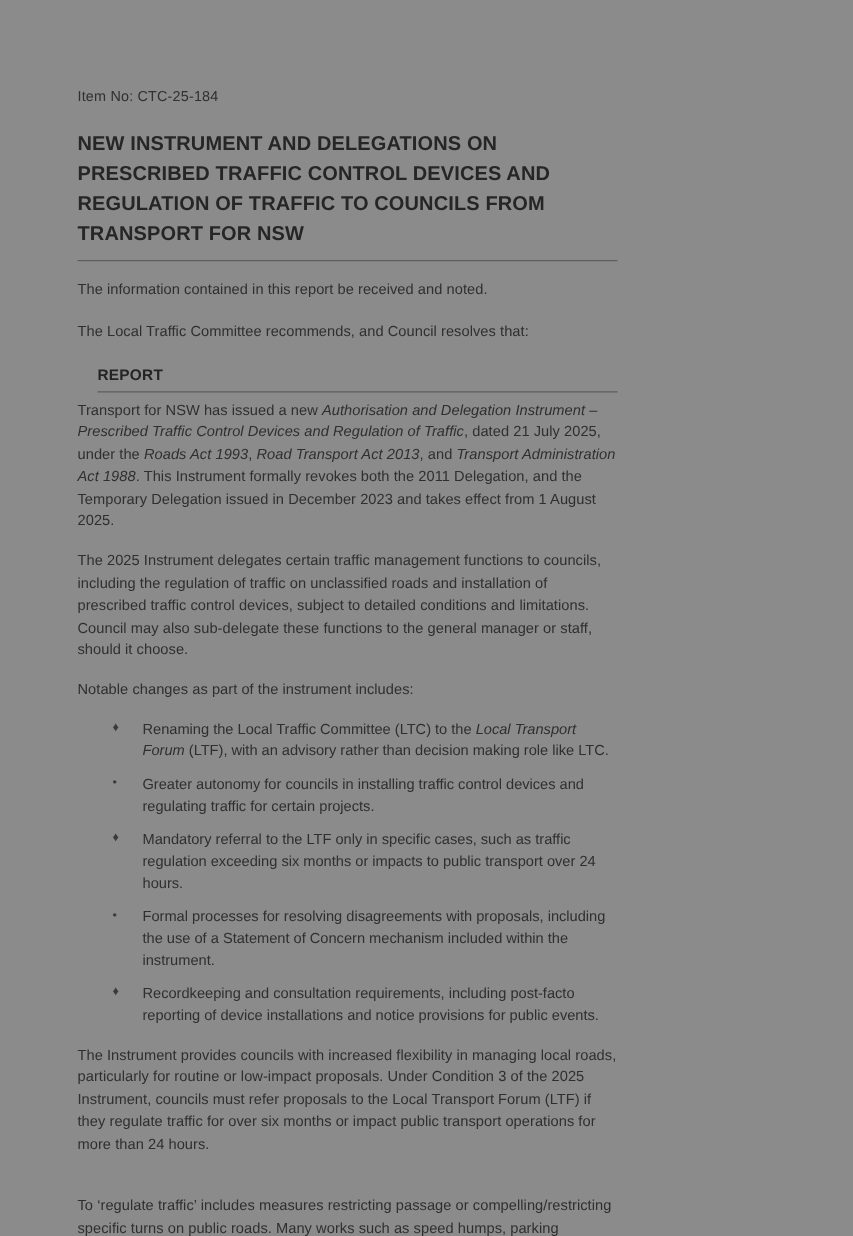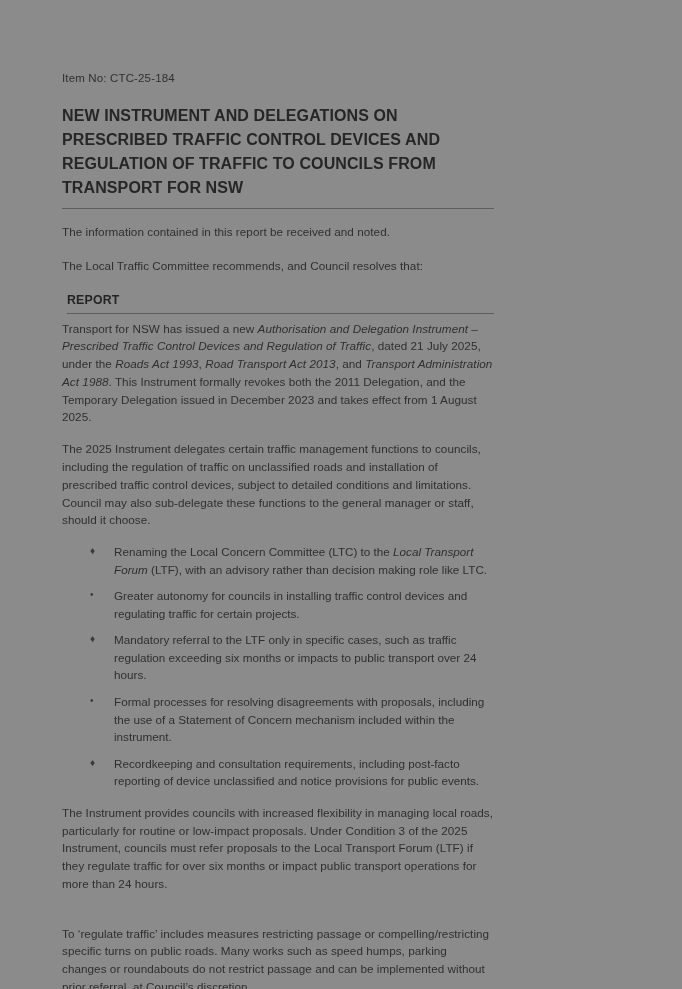--- a/index.html
+++ b/index.html
@@ -48,21 +48,21 @@
     max-width: 560px;
   }
   .para.tight {
     margin-bottom: 16px;
   }
   .section-head {
     font-size: 12.3px;
     font-weight: bold;
     color: #242424;
     letter-spacing: 0.2px;
-    margin: 18px 0 6px 5px;
+    margin: 18px 0 6px 16px;
     padding-bottom: 6px;
     border-bottom: 1px solid #5e5e5e;
     max-width: 566px;
   }
   .spacer-small { height: 6px; }
   .spacer-mid { height: 18px; }
   em, .ital {
     font-style: italic;
   }
   ul.bullets {
@@ -103,41 +103,42 @@
   <p class="para tight">The Local Traffic Committee recommends, and Council resolves that:</p>
 
   <div class="section-head">REPORT</div>
 
   <p class="para">
     <span>Transport for NSW has issued a new </span><em class="ital">Authorisation and Delegation Instrument – Prescribed Traffic Control Devices and Regulation of Traffic</em><span>, dated 21 July 2025, under the </span><em class="ital">Roads Act 1993</em><span>, </span><em class="ital">Road Transport Act 2013</em><span>, and </span><em class="ital">Transport Administration Act 1988</em><span>. This Instrument formally revokes both the 2011 Delegation, and the Temporary Delegation issued in December 2023 and takes effect from 1 August 2025.</span>
   </p>
 
   <p class="para">The 2025 Instrument delegates certain traffic management functions to councils, including the regulation of traffic on unclassified roads and installation of prescribed traffic control devices, subject to detailed conditions and limitations. Council may also sub-delegate these functions to the general manager or staff, should it choose.</p>
 
+  <p class="para">Notable changes as part of the instrument includes:</p>
 
   <ul class="bullets">
     <li>
       <span class="marker">♦</span>
-      <span>Renaming the Local Concern Committee (LTC) to the </span><em class="ital">Local Transport Forum</em><span> (LTF), with an advisory rather than decision making role like LTC.</span>
+      <span>Renaming the Local Traffic Committee (LTC) to the </span><em class="ital">Local Transport Forum</em><span> (LTF), with an advisory rather than decision making role like LTC.</span>
     </li>
     <li>
       <span class="marker">•</span>
       <span>Greater autonomy for councils in installing traffic control devices and regulating traffic for certain projects.</span>
     </li>
     <li>
       <span class="marker">♦</span>
       <span>Mandatory referral to the LTF only in specific cases, such as traffic regulation exceeding six months or impacts to public transport over 24 hours.</span>
     </li>
     <li>
       <span class="marker">•</span>
       <span>Formal processes for resolving disagreements with proposals, including the use of a Statement of Concern mechanism included within the instrument.</span>
     </li>
     <li>
       <span class="marker">♦</span>
-      <span>Recordkeeping and consultation requirements, including post-facto reporting of device unclassified and notice provisions for public events.</span>
+      <span>Recordkeeping and consultation requirements, including post-facto reporting of device installations and notice provisions for public events.</span>
     </li>
   </ul>
 
   <p class="para">The Instrument provides councils with increased flexibility in managing local roads, particularly for routine or low-impact proposals. Under Condition 3 of the 2025 Instrument, councils must refer proposals to the Local Transport Forum (LTF) if they regulate traffic for over six months or impact public transport operations for more than 24 hours.</p>
 
   <div class="spacer-mid"></div>
 
   <p class="para">To ‘regulate traffic’ includes measures restricting passage or compelling/restricting specific turns on public roads. Many works such as speed humps, parking changes or roundabouts do not restrict passage and can be implemented without prior referral, at Council’s discretion.</p>
 
 </div>

